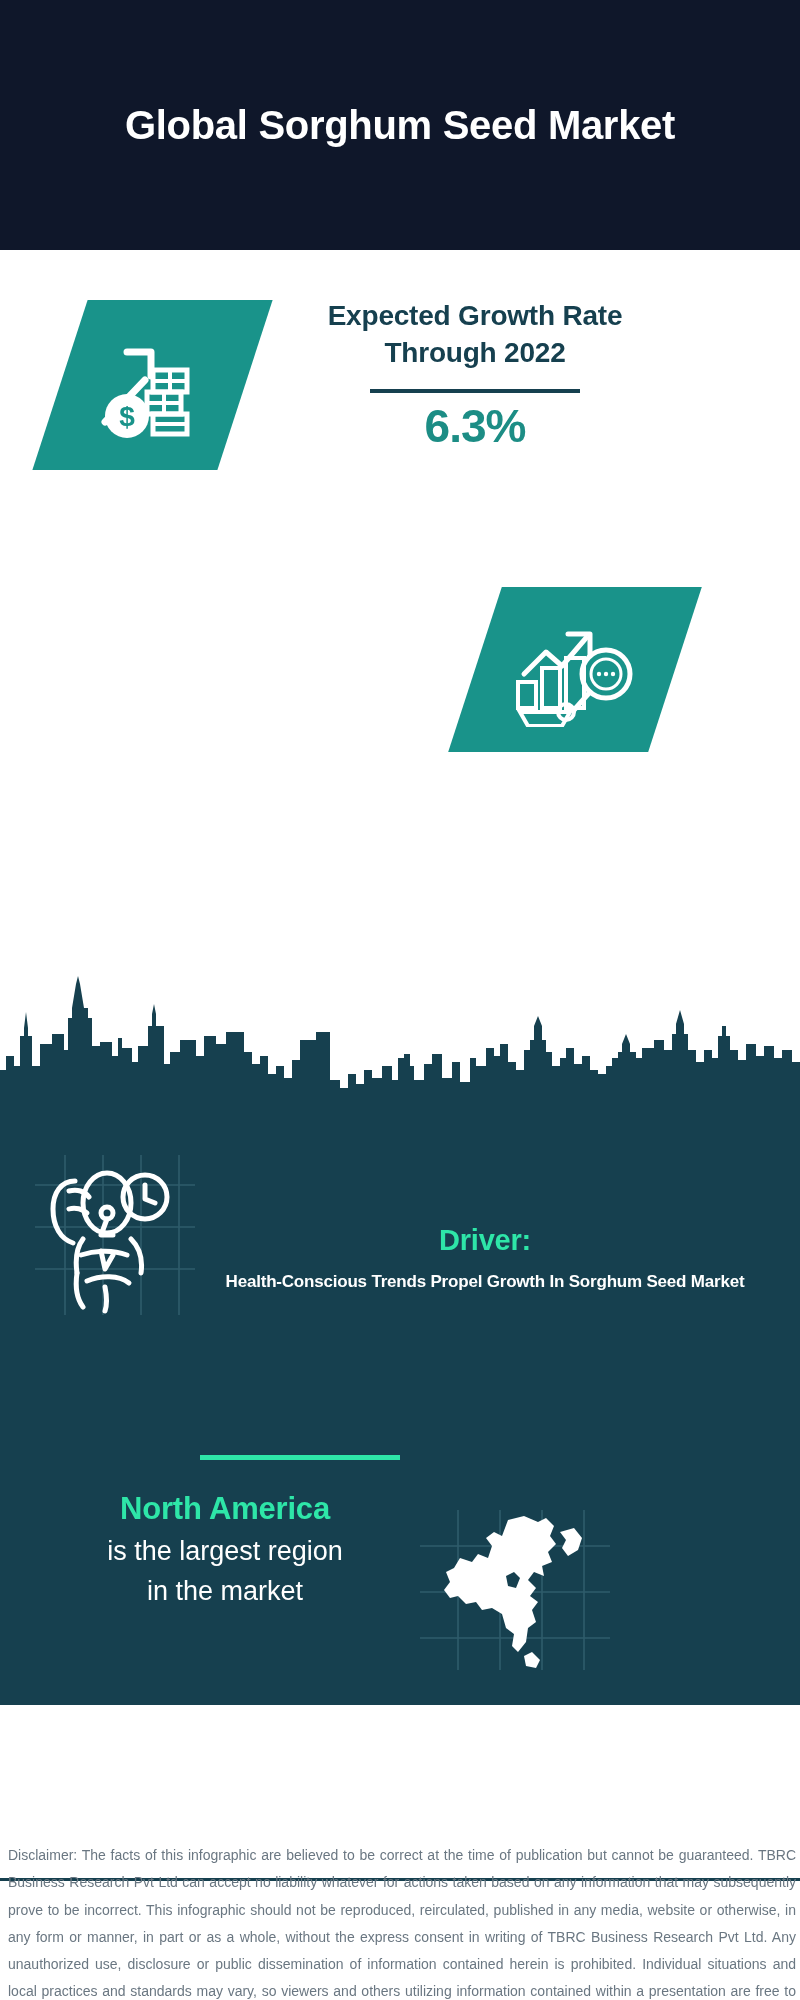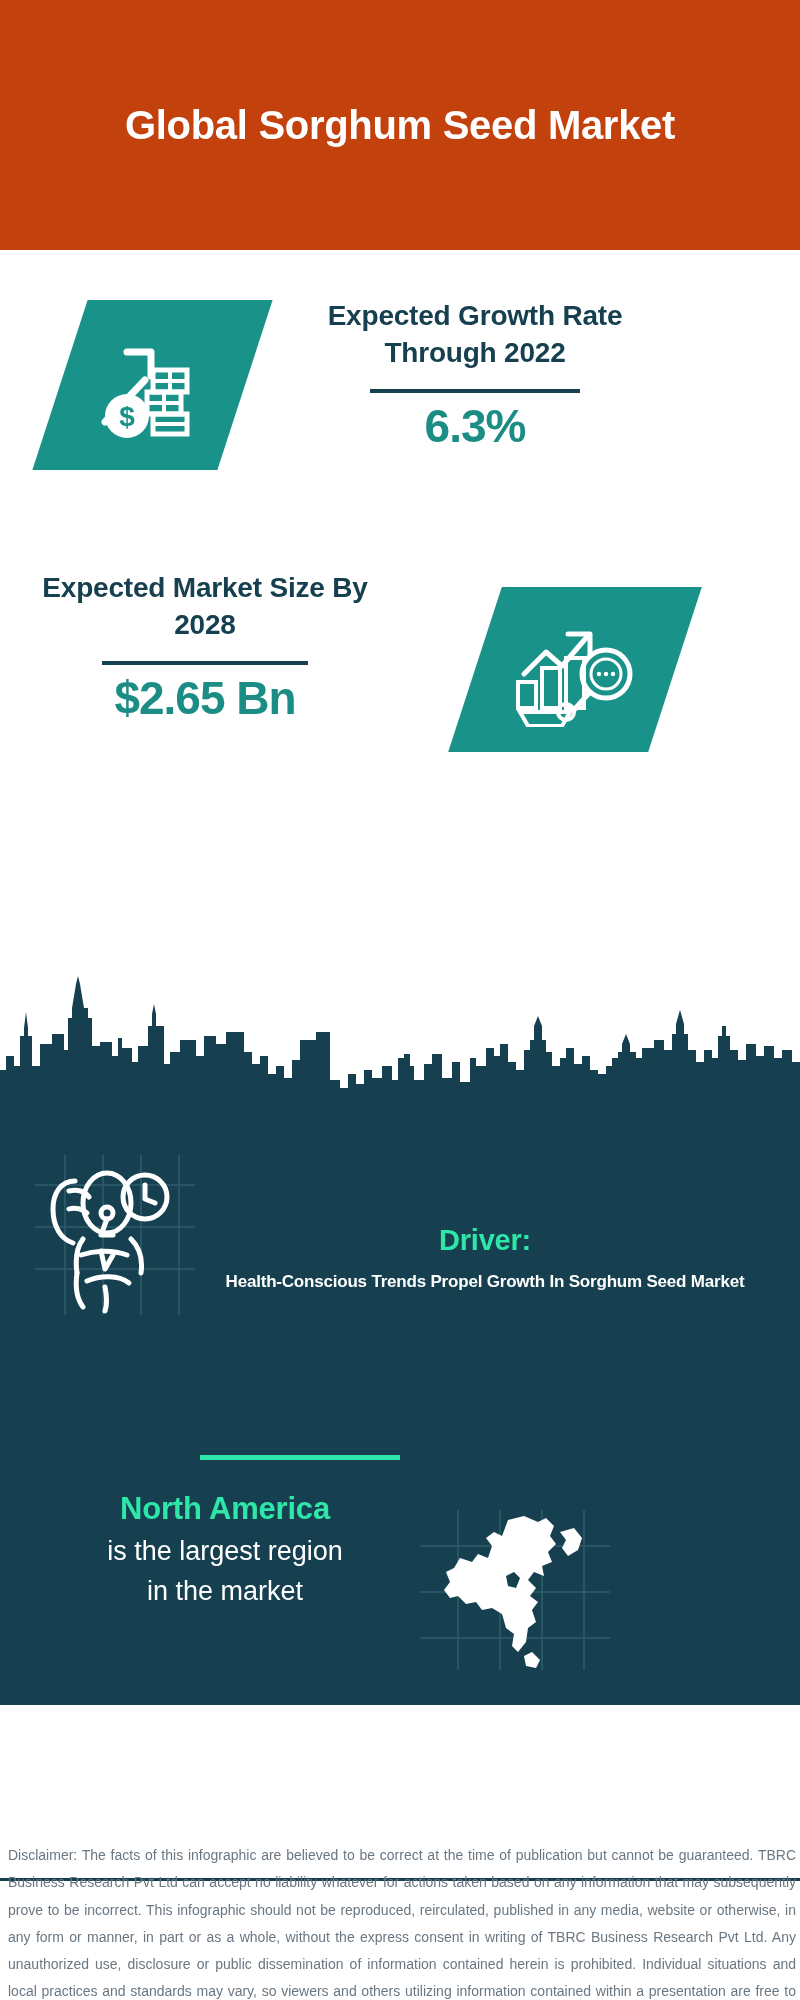--- a/index.html
+++ b/index.html
@@ -7,21 +7,21 @@
     width: 800px; height: 2000px;
     background: #ffffff;
     font-family: "Liberation Sans", sans-serif;
     overflow: hidden;
   }
   .page { position: relative; width: 800px; height: 2000px; background: #ffffff; }
 
   
   .header {
     position: absolute; left: 0; top: 0; width: 800px; height: 250px;
-    background: #c2410c;
+    background: #0f172a;
     display: flex; align-items: center; justify-content: center;
   }
   .header-title {
     color: #ffffff; font-size: 40px; font-weight: bold; line-height: 1.22;
     text-align: center; letter-spacing: -0.3px; max-width: 560px;
   }
 
   
   .stat1 {
     position: absolute; left: 0; top: 250px; width: 800px; height: 320px;
@@ -157,25 +157,20 @@
         <rect x="56" y="46" width="18" height="50" stroke="#fff" stroke-width="4" fill="none"></rect>
         <circle cx="96" cy="62" r="24" stroke="#fff" stroke-width="5" fill="none"></circle>
         <circle cx="96" cy="62" r="15" stroke="#fff" stroke-width="3" fill="none"></circle>
         <circle cx="89" cy="62" r="2.2" fill="#fff"></circle>
         <circle cx="96" cy="62" r="2.2" fill="#fff"></circle>
         <circle cx="103" cy="62" r="2.2" fill="#fff"></circle>
         <line x1="80" y1="80" x2="64" y2="98" stroke="#fff" stroke-width="5" stroke-linecap="round"></line>
         <circle cx="56" cy="100" r="8" stroke="#fff" stroke-width="4" fill="none"></circle>
         <path d="M10 100 L60 100 L52 114 L18 114 Z" stroke="#fff" stroke-width="4" fill="none"></path>
       </svg>
-    </div>
-    <div class="stat2-text">
-      <div class="stat-label">Expected Market Size By 2028</div>
-      <div class="rule rule2"></div>
-      <div class="stat-value">$2.65 Bn</div>
     </div>
   </div>
 
   <div class="skyline-wrap">
     <svg viewBox="0 0 800 130" preserveAspectRatio="none">
       <path fill="#16404f" d="M0 130 L0 100 L6 100 L6 86 L14 86 L14 96 L20 96 L20 66 L24 66 L24 58 L26 42 L28 58 L28 66 L32 66 L32 96 L40 96 L40 74 L52 74 L52 64 L64 64 L64 80 L68 80 L68 48 L72 48 L72 38 L76 14 L78 6 L80 14 L84 38 L88 38 L88 48 L92 48 L92 76 L100 76 L100 72 L112 72 L112 86 L118 86 L118 68 L122 68 L122 78 L132 78 L132 92 L138 92 L138 76 L148 76 L148 56 L152 56 L152 44 L154 34 L156 44 L156 56 L164 56 L164 94 L170 94 L170 82 L180 82 L180 70 L196 70 L196 86 L204 86 L204 66 L216 66 L216 74 L226 74 L226 62 L244 62 L244 82 L252 82 L252 94 L260 94 L260 86 L268 86 L268 104 L276 104 L276 96 L284 96 L284 108 L292 108 L292 90 L300 90 L300 70 L316 70 L316 62 L330 62 L330 110 L340 110 L340 118 L348 118 L348 104 L356 104 L356 114 L364 114 L364 100 L372 100 L372 108 L382 108 L382 96 L392 96 L392 110 L398 110 L398 88 L404 88 L404 84 L410 84 L410 96 L414 96 L414 110 L424 110 L424 94 L432 94 L432 84 L442 84 L442 108 L452 108 L452 92 L460 92 L460 112 L470 112 L470 88 L476 88 L476 96 L486 96 L486 78 L494 78 L494 86 L500 86 L500 74 L508 74 L508 92 L516 92 L516 100 L524 100 L524 80 L530 80 L530 70 L534 70 L534 56 L538 46 L542 56 L542 70 L546 70 L546 82 L552 82 L552 96 L560 96 L560 88 L566 88 L566 78 L574 78 L574 94 L582 94 L582 86 L590 86 L590 100 L598 100 L598 104 L606 104 L606 96 L612 96 L612 88 L618 88 L618 82 L622 82 L622 74 L626 64 L630 74 L630 82 L636 82 L636 88 L642 88 L642 78 L654 78 L654 70 L664 70 L664 80 L672 80 L672 64 L676 64 L676 54 L680 40 L684 54 L684 64 L688 64 L688 80 L696 80 L696 92 L704 92 L704 80 L712 80 L712 88 L718 88 L718 66 L722 66 L722 56 L726 56 L726 66 L730 66 L730 80 L738 80 L738 90 L746 90 L746 74 L756 74 L756 86 L764 86 L764 76 L774 76 L774 88 L782 88 L782 80 L792 80 L792 92 L800 92 L800 130 Z"></path>
     </svg>
   </div>
 
   <div class="dark-panel"></div>

